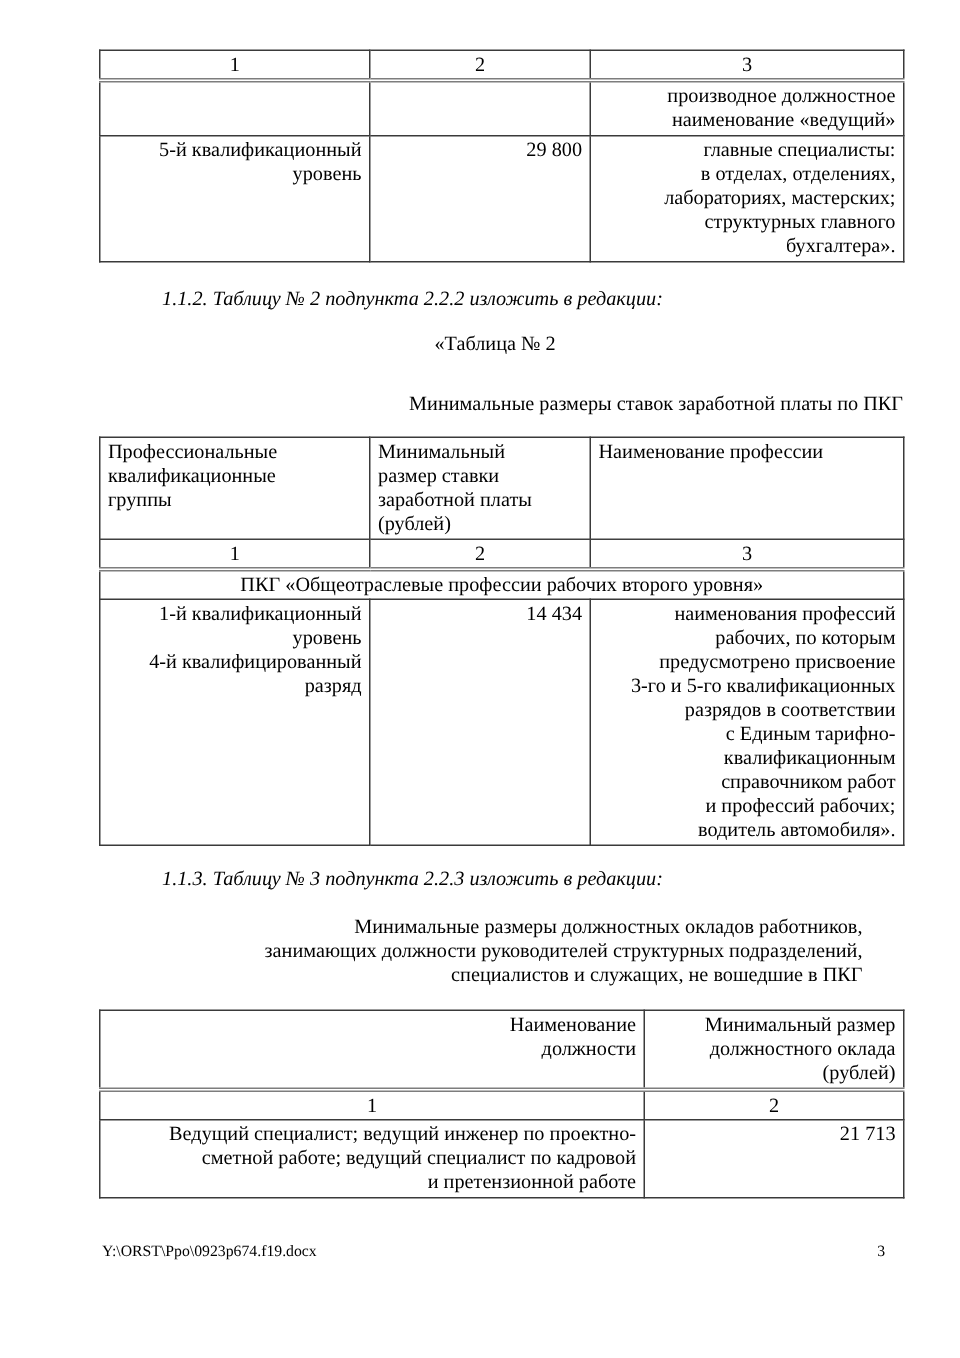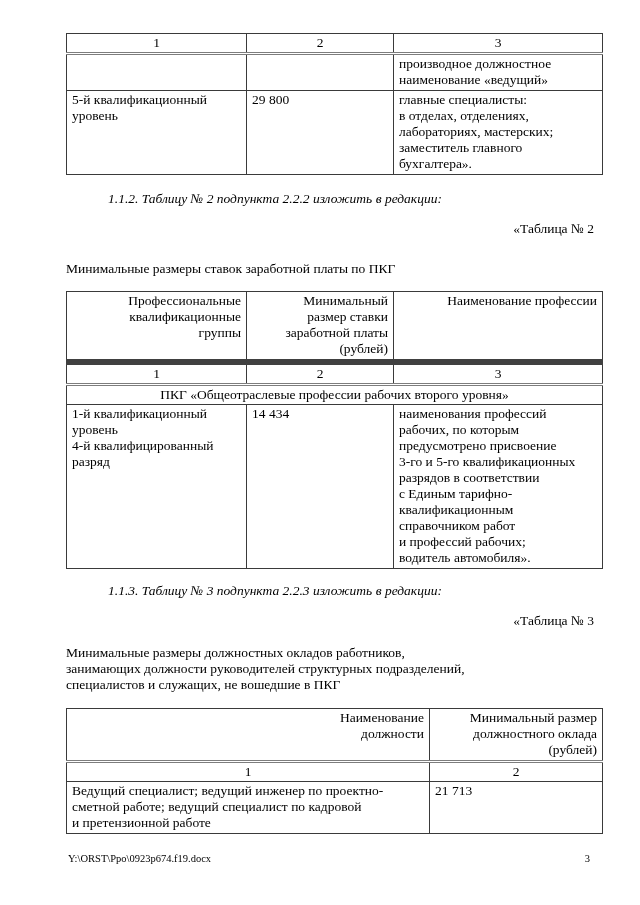--- a/index.html
+++ b/index.html
@@ -17,45 +17,45 @@
     width:536px;
     border-collapse:collapse;
     table-layout:fixed;
     border:1px solid #000;
   }
   .doc-table td,.doc-table th{
     border:1px solid #3a3a3a;
     vertical-align:top;
     padding:1px 5px 2px 5px;
     font-weight:normal;
-    text-align:left;
+    text-align:right;
     white-space:pre-line;
     font-size:13.5px;line-height:16px;
   }
   .cell-center{text-align:center;}
   .numrow td{
     text-align:center;
     padding:0 4px 1px 4px;
     line-height:17px;
   }
   
   .t1 .numrow td{border-bottom:3px double #7d7d7d;}
-  .t2 .head th{border-bottom:6px solid #404040;text-align:right;}
+  .t2 .head th{border-bottom:1px solid #404040;text-align:left;}
   .t2 .numrow td{border-bottom:3px double #7d7d7d;}
   .t3 .head th{border-bottom:3px double #7d7d7d;text-align:right;}
   .group-row td{text-align:center;padding:0 4px 1px 4px;line-height:17px;}
   .tall-empty{height:32px;}
   .para{margin:16px 0 0 0;text-indent:42px;font-style:italic;}
-  .caption{margin:14px 8px 0 0;text-align:right;}
-  .doc-title{margin:24px 0 0 0;text-align:left;white-space:pre-line;}
+  .caption{margin:14px 8px 0 0;text-align:center;}
+  .doc-title{margin:24px 0 0 0;text-align:right;white-space:pre-line;}
   .doc-title.t3-title{margin:16px 27px 15px 0;}
   .mt14{margin-top:14px;}
   .footer{
     position:absolute;
-    left:68px;right:50px;top:852px;
+    left:68px;right:50px;top:828px;
     display:flex;justify-content:space-between;align-items:baseline;
     font-size:10.5px;line-height:13px;gap:32px;
   }
 </style>
 </head>
 <body>
 
 <div class="page">
 
   <table class="doc-table t1">
@@ -76,21 +76,21 @@
         <td>производное должностное
 наименование «ведущий»</td>
       </tr>
       <tr>
         <td>5-й квалификационный
 уровень</td>
         <td class="cell-center">29 800</td>
         <td>главные специалисты:
 в отделах, отделениях,
 лабораториях, мастерских;
-заместитель главного
+структурных главного
 бухгалтера».</td>
       </tr>
     </tbody>
   </table>
 
   <p class="para">1.1.2. Таблицу № 2 подпункта 2.2.2 изложить в редакции:</p>
 
   <p class="caption">«Таблица № 2</p>
 
   <p class="doc-title">Минимальные размеры ставок заработной платы по ПКГ</p>
@@ -135,21 +135,20 @@
 квалификационным
 справочником работ
 и профессий рабочих;
 водитель автомобиля».</td>
       </tr>
     </tbody>
   </table>
 
   <p class="para" style="margin-top:14px">1.1.3. Таблицу № 3 подпункта 2.2.3 изложить в редакции:</p>
 
-  <p class="caption">«Таблица № 3</p>
 
   <p class="doc-title t3-title">Минимальные размеры должностных окладов работников,
 занимающих должности руководителей структурных подразделений,
 специалистов и служащих, не вошедшие в ПКГ</p>
 
   <table class="doc-table t3 mt14">
     <colgroup>
       <col style="width:363px">
         <col style="width:173px">
     </colgroup>

